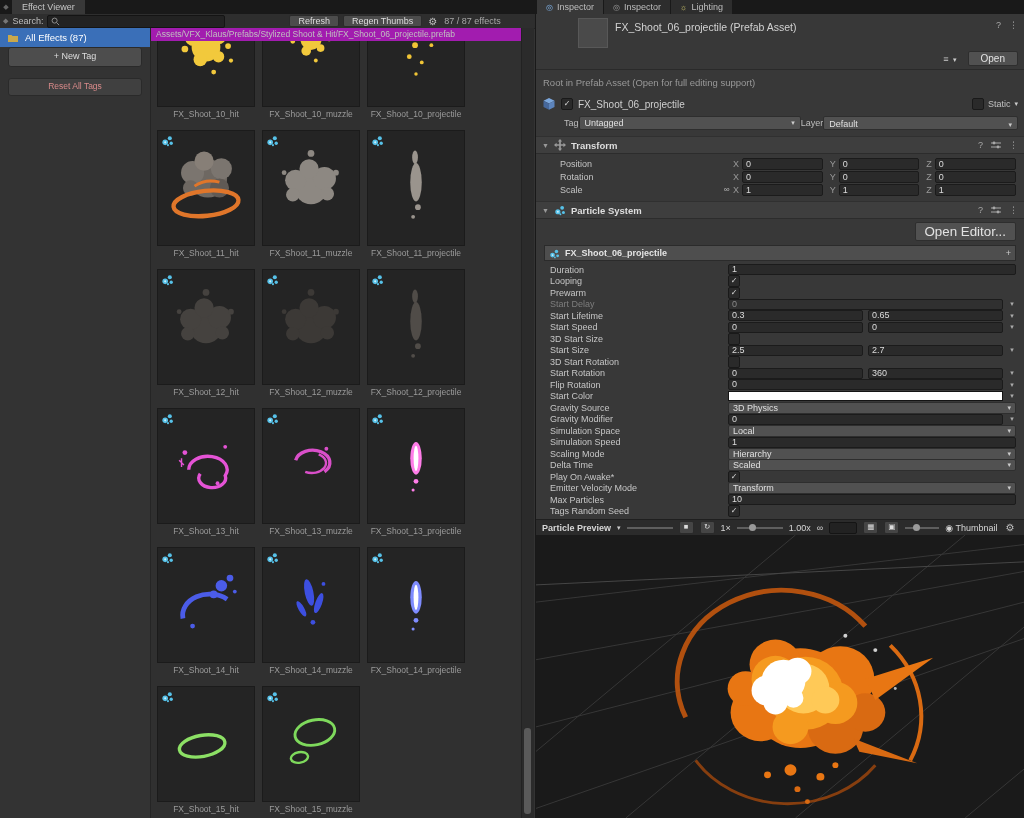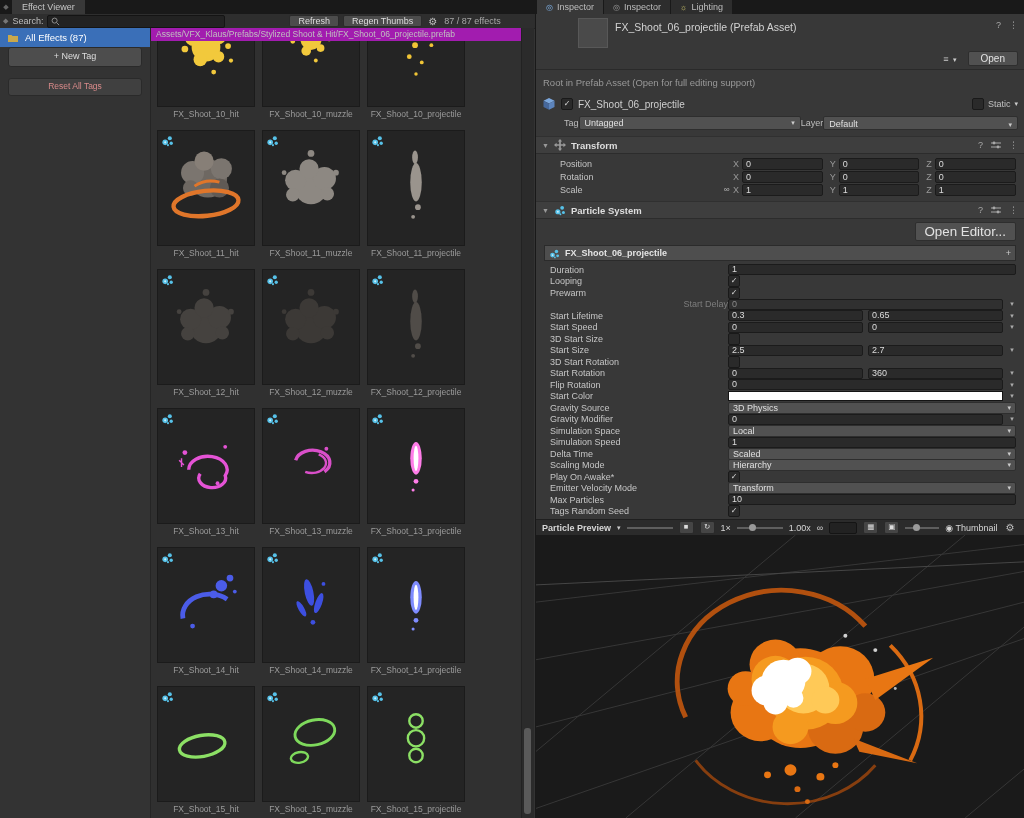--- a/index.html
+++ b/index.html
@@ -89,21 +89,21 @@
   .module-title{font-weight:bold;color:#e4e4e4;}
   .module-plus{margin-left:auto;color:#ccc;}
   .props{padding:2px 8px 2px 6px;}
   .prow{display:flex;align-items:center;height:11.5px;}
   .plabel{width:178px;padding-left:8px;color:#c6c6c6;white-space:nowrap;overflow:hidden;}
   .pval{flex:1;display:flex;align-items:center;gap:5px;}
   .pfield{flex:1;background:#2a2a2a;border:1px solid #1b1b1b;border-radius:2px;height:9px;line-height:9px;padding:0 3px;color:#dcdcdc;}
   .arr{width:8px;color:#aaa;font-size:7px;text-align:center;}
   .pdrop{flex:1;background:#515151;border:1px solid #2e2e2e;border-radius:2px;height:10px;display:flex;align-items:center;padding:0 4px;color:#e0e0e0;}
   .pcolor{flex:1;height:8px;background:#fff;border:1px solid #141414;}
-  .dim .plabel{color:#7d7d7d;text-align:right;}
+  .dim .plabel{color:#7d7d7d;}
   .dim .pfield{color:#8a8a8a;background:#303030;}
   .pbar{height:15px;background:#2b2b2b;border-top:1px solid #1f1f1f;display:flex;align-items:center;gap:6px;padding:0 6px;color:#d6d6d6;}
   .pbar-label{font-weight:bold;}
   .pbtn{min-width:13px;height:11px;background:#454545;border:1px solid #2a2a2a;border-radius:2px;text-align:center;font-size:7.5px;line-height:10px;color:#ddd;}
   .slider{width:46px;height:2px;background:#5e5e5e;position:relative;}
   .slider .knob{position:absolute;top:-2.5px;width:7px;height:7px;border-radius:50%;background:#9a9a9a;}
   .pnum{width:26px;height:10px;background:#222;border:1px solid #141414;border-radius:2px;}
   .caret{font-size:7px;color:#ccc;}
   .viewport{flex:1;background:#1a1a1a;position:relative;overflow:hidden;min-height:0;}
   .viewport svg{width:100%;height:100%;display:block;}
@@ -481,31 +481,20 @@
       <div class="cell" style="--c: #7ed95c;">
           <div class="thumb">
             <svg class="art" viewBox="0 0 100 116">
               <use href="#art-rings2"></use>
             </svg>
             <svg class="badge" viewBox="0 0 14 14">
               <use href="#ico-ps"></use>
             </svg>
           </div>
           <div class="clabel">FX_Shoot_15_muzzle</div>
-        </div>
-      <div class="cell" style="--c: #8ce065;">
-          <div class="thumb">
-            <svg class="art" viewBox="0 0 100 116">
-              <use href="#art-rings3"></use>
-            </svg>
-            <svg class="badge" viewBox="0 0 14 14">
-              <use href="#ico-ps"></use>
-            </svg>
-          </div>
-          <div class="clabel">FX_Shoot_15_projectile</div>
         </div>
 
     </div>
   </div>
 
   <div class="ev-scroll">
     <div class="sthumb"></div>
   </div>
 </div>
 
@@ -765,33 +754,33 @@
           </span>
         </span>
       </div>
     <div class="prow">
         <span class="plabel">Simulation Speed</span>
         <span class="pval">
           <span class="pfield">1</span>
         </span>
       </div>
     <div class="prow">
+        <span class="plabel">Scaling Mode</span>
+        <span class="pval">
+          <span class="pdrop">
+            <span>Hierarchy</span>
+            <span class="da">▾</span>
+          </span>
+        </span>
+      </div>
+    <div class="prow">
         <span class="plabel">Delta Time</span>
         <span class="pval">
           <span class="pdrop">
             <span>Scaled</span>
-            <span class="da">▾</span>
-          </span>
-        </span>
-      </div>
-    <div class="prow">
-        <span class="plabel">Scaling Mode</span>
-        <span class="pval">
-          <span class="pdrop">
-            <span>Hierarchy</span>
             <span class="da">▾</span>
           </span>
         </span>
       </div>
     <div class="prow">
         <span class="plabel">Play On Awake*</span>
         <span class="pval">
           <span class="chk">✓</span>
         </span>
       </div>

